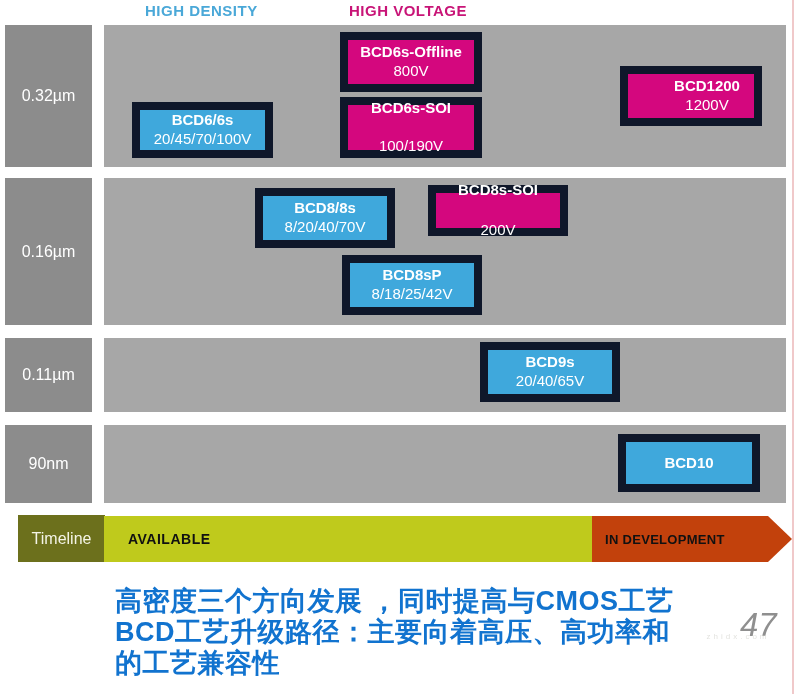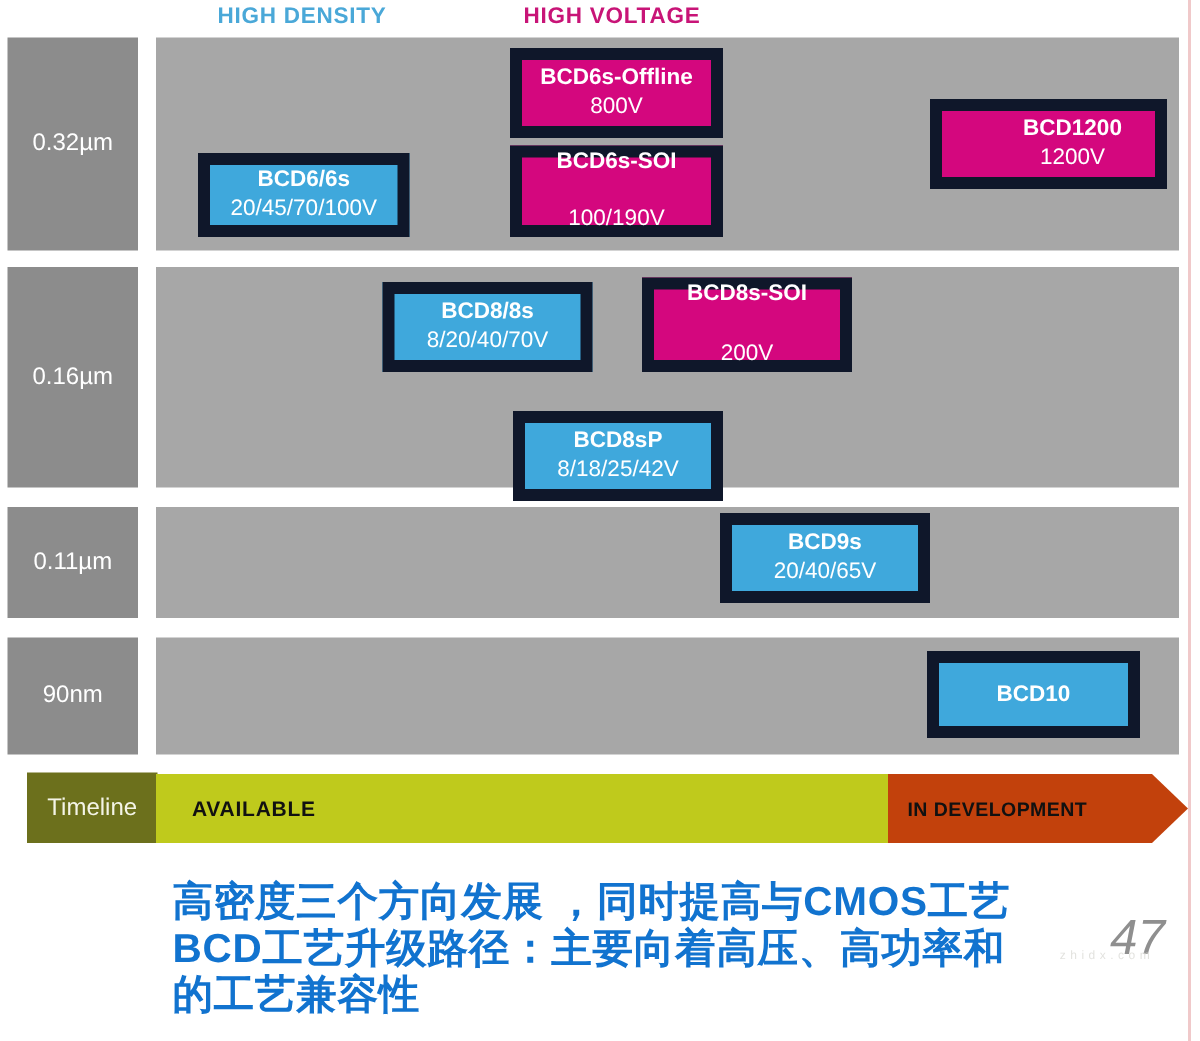--- a/index.html
+++ b/index.html
@@ -75,24 +75,24 @@
     line-height: 1.25;
   }
   .tech-box .t-title { font-size: 15px; font-weight: bold; }
   .tech-box .t-sub   { font-size: 15px; font-weight: normal; }
   .tech-box.blue    { background: #3fa8dc; }
   .tech-box.magenta { background: #d4077e; }
 
   .box-bcd6        { left: 132px; top: 102px; width: 141px; height: 56px; }
   .box-bcd6s-off   { left: 340px; top: 32px;  width: 142px; height: 60px; }
   .box-bcd6s-soi   { left: 340px; top: 97px;  width: 142px; height: 61px; gap: 19px; }
-  .box-bcd1200     { left: 620px; top: 66px;  width: 158px; height: 60px; padding-left: 32px; }
+  .box-bcd1200     { left: 620px; top: 66px;  width: 142px; height: 60px; padding-left: 32px; }
   .box-bcd8        { left: 255px; top: 188px; width: 140px; height: 60px; }
-  .box-bcd8s-soi   { left: 428px; top: 185px; width: 140px; height: 63px; gap: 21px; }
-  .box-bcd8sp      { left: 342px; top: 255px; width: 140px; height: 60px; margin-top: 19px; }
+  .box-bcd8s-soi   { left: 428px; top: 185px; width: 140px; height: 51px; gap: 21px; }
+  .box-bcd8sp      { left: 342px; top: 255px; width: 140px; height: 60px; }
   .box-bcd9s       { left: 480px; top: 342px; width: 140px; height: 60px; }
   .box-bcd10       { left: 618px; top: 434px; width: 142px; height: 58px; }
 
   
   .timeline-label {
     position: absolute;
     left: 18px; top: 515px;
     width: 87px; height: 47px;
     background: #6c701c;
     color: #f4f4e6;

